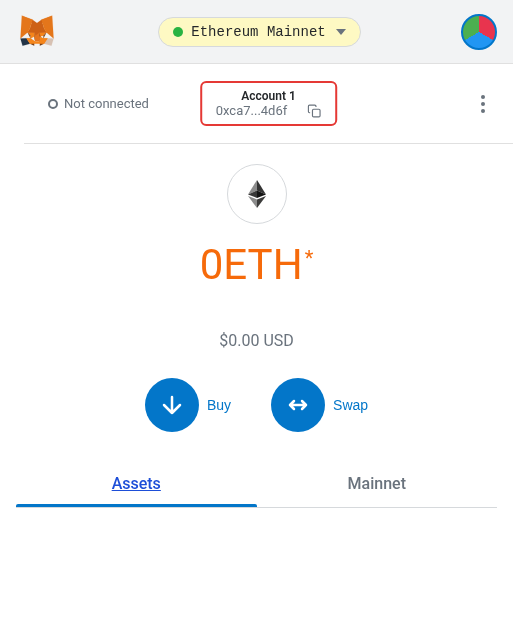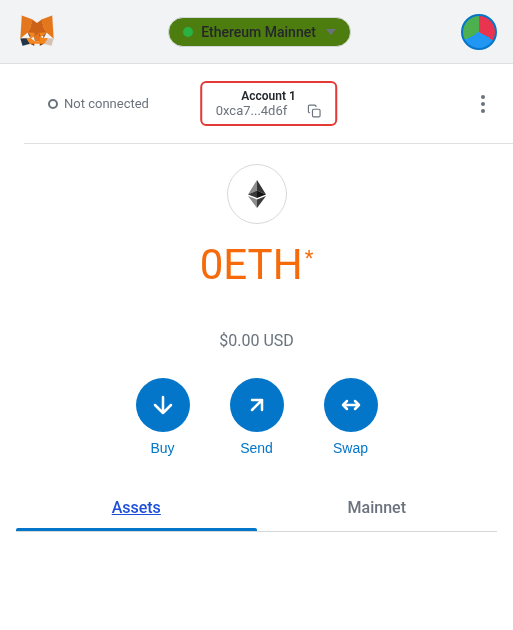--- a/index.html
+++ b/index.html
@@ -24,25 +24,26 @@
 
     .metamask-logo {
       width: 42px;
       height: 42px;
     }
 
     .network-selector {
       display: flex;
       align-items: center;
       gap: 8px;
-      background: #4d7c0f;
+      background: #fef9c3;
       border: 1px solid #d6d9dc;
       border-radius: 20px;
       padding: 6px 14px;
       cursor: pointer;
+      font-family: Liberation Mono, monospace;
     }
 
     .network-dot {
       width: 10px;
       height: 10px;
       border-radius: 50%;
       background: #29b342;
       flex-shrink: 0;
     }
 
@@ -197,21 +198,21 @@
 
     
     .action-buttons {
       display: flex;
       gap: 40px;
       margin-bottom: 28px;
     }
 
     .action-btn {
       display: flex;
-      flex-direction: column;
+      flex-direction: row;
       align-items: center;
       gap: 8px;
       cursor: pointer;
       border: none;
       background: none;
     }
 
     .action-icon-circle {
       width: 54px;
       height: 54px;
@@ -364,28 +365,20 @@
   <div class="action-buttons">
     <button class="action-btn">
       <div class="action-icon-circle">
         <svg class="icon-svg" viewBox="0 0 24 24">
           <path d="M12 4v16m-8-8l8 8 8-8" stroke="white" stroke-width="2.5" fill="none" stroke-linecap="round" stroke-linejoin="round"></path>
         </svg>
       </div>
       <span class="action-label">Buy</span>
     </button>
 
-    <button class="action-btn">
-      <div class="action-icon-circle">
-        <svg class="icon-svg" viewBox="0 0 24 24">
-          <path d="M7 17L17 7M7 7h10v10" stroke="white" stroke-width="2.5" fill="none" stroke-linecap="round" stroke-linejoin="round"></path>
-        </svg>
-      </div>
-      <span class="action-label">Send</span>
-    </button>
 
     <button class="action-btn">
       <div class="action-icon-circle">
         <svg class="icon-svg" viewBox="0 0 24 24">
           <path d="M4 12h14M4 12l4-4M4 12l4 4M20 12H6M20 12l-4-4M20 12l-4 4" stroke="white" stroke-width="2.5" fill="none" stroke-linecap="round" stroke-linejoin="round"></path>
         </svg>
       </div>
       <span class="action-label">Swap</span>
     </button>
   </div>

